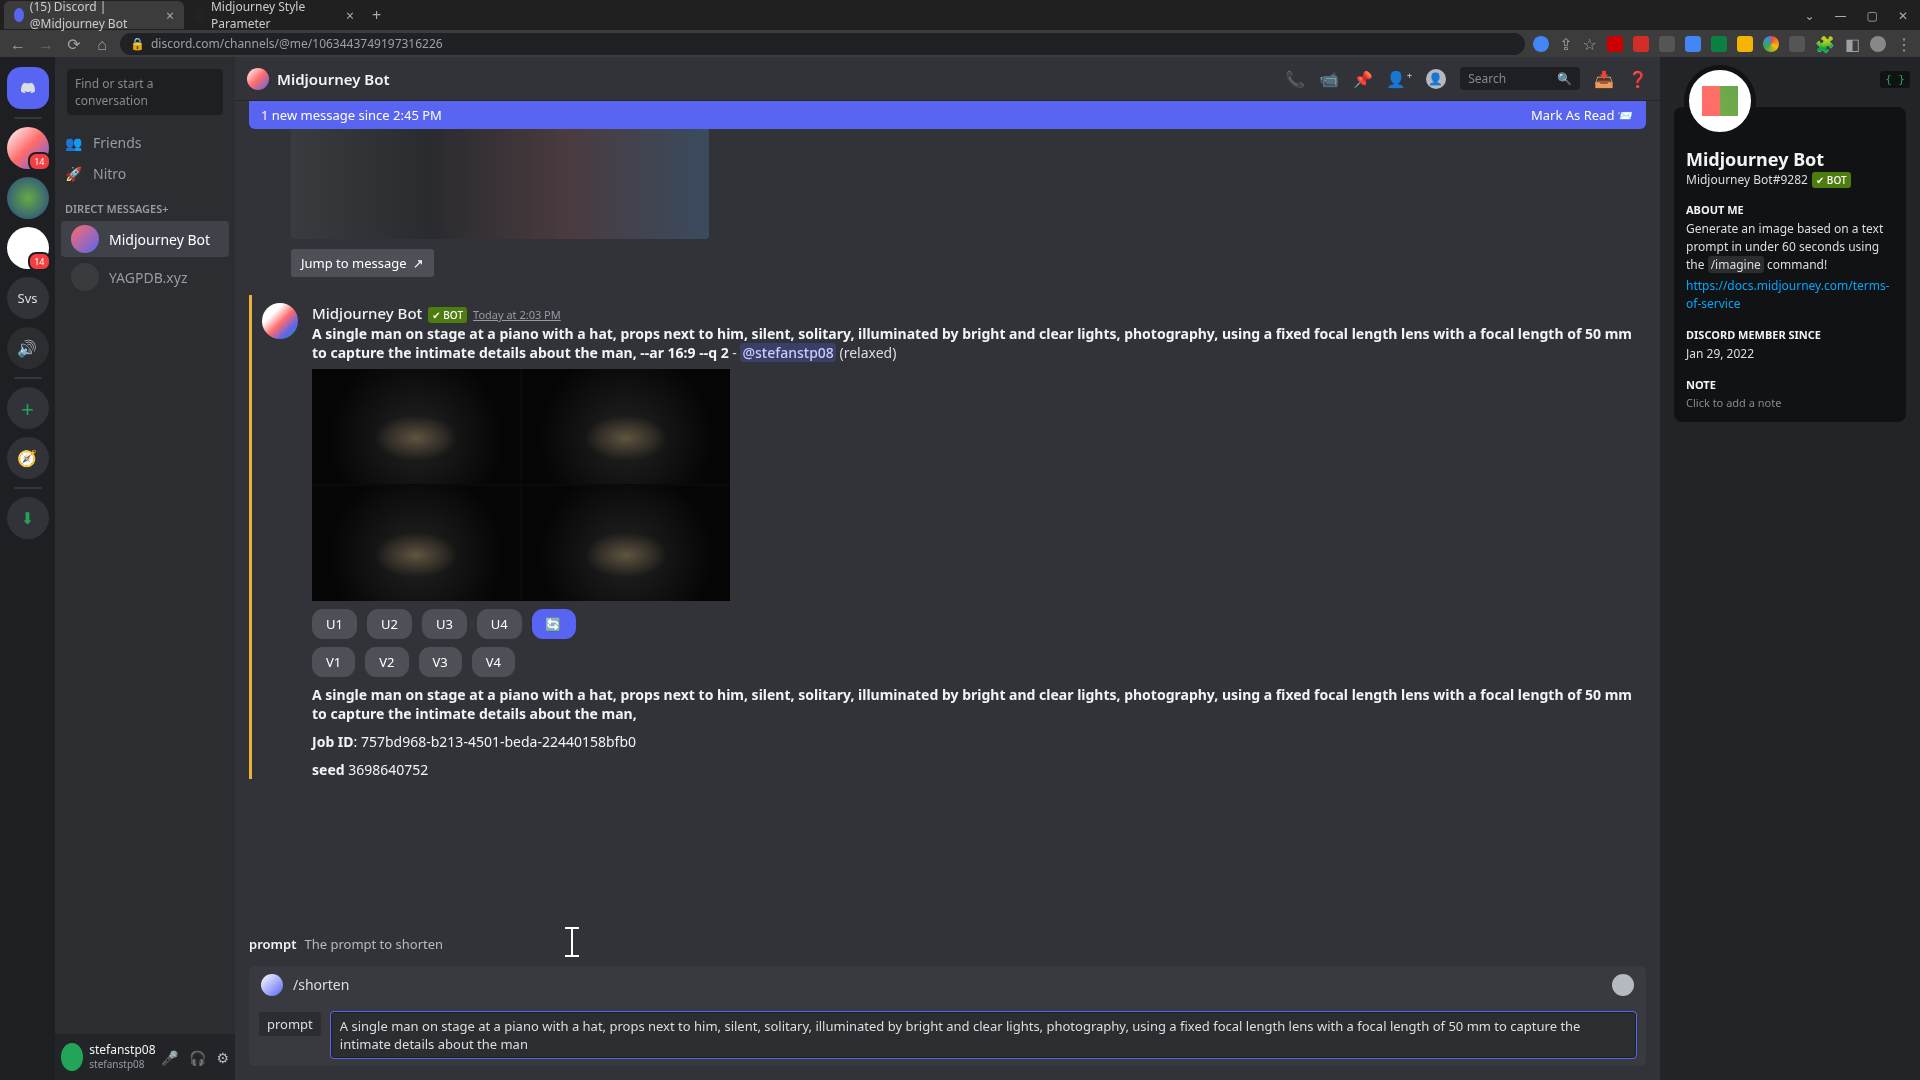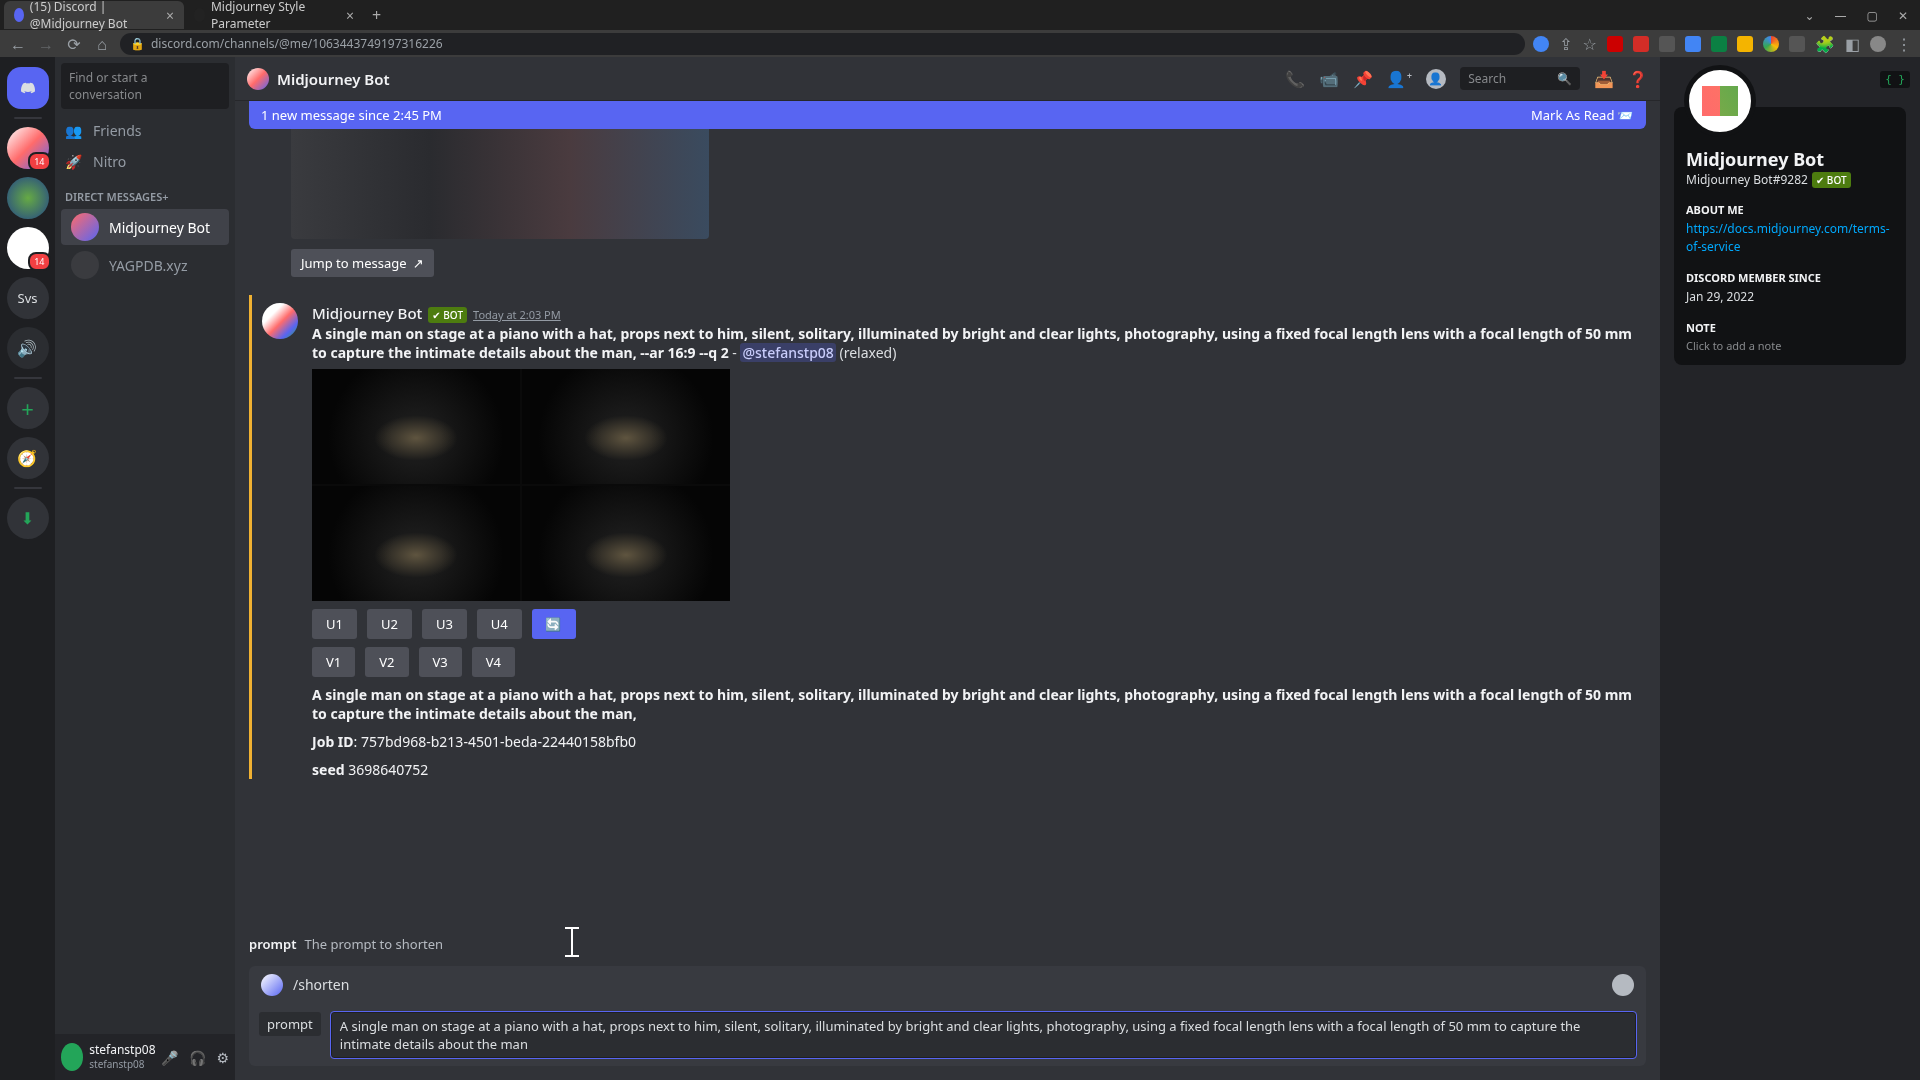--- a/index.html
+++ b/index.html
@@ -18,21 +18,21 @@
 .ext-icons { display: flex; gap: 10px; align-items: center; }
 .ext-ic { width: 16px; height: 16px; border-radius: 3px; background: #555; }
 .app { display: flex; height: calc(100vh - 57px); }
 .guilds { width: 55px; background: #1e1f22; display: flex; flex-direction: column; align-items: center; padding-top: 10px; gap: 8px; }
 .guild { width: 42px; height: 42px; border-radius: 50%; background: #313338; display: flex; align-items: center; justify-content: center; color: #dbdee1; font-size: 16px; position: relative; }
 .guild.home { background: #5865f2; border-radius: 14px; font-size: 20px; }
 .guild.add { background: #313338; color: #23a559; font-size: 22px; }
 .guild-sep { width: 28px; height: 2px; background: #35363c; border-radius: 1px; }
 .guild-badge { position: absolute; bottom: -2px; right: -2px; background: #f23f42; color: #fff; font-size: 9px; border-radius: 8px; padding: 1px 4px; border: 2px solid #1e1f22; }
 .channels { width: 180px; background: #2b2d31; display: flex; flex-direction: column; }
-.search-convo { margin: 6px; background: #1e1f22; border-radius: 4px; padding: 6px 8px; font-size: 12px; color: #87898c; }
+.search-convo { margin: 12px; background: #1e1f22; border-radius: 4px; padding: 6px 8px; font-size: 12px; color: #87898c; }
 .ch-item { display: flex; align-items: center; padding: 6px 10px; gap: 10px; color: #949ba4; font-size: 14px; cursor: pointer; }
 .ch-icon { width: 18px; text-align: center; }
 .dm-header { display: flex; justify-content: flex-start; padding: 12px 10px 4px; font-size: 11px; color: #949ba4; font-weight: 600; }
 .dm-item { display: flex; align-items: center; padding: 4px 10px; gap: 10px; color: #949ba4; font-size: 14px; margin: 1px 6px; border-radius: 4px; }
 .dm-item.active { background: #404249; color: #fff; }
 .dm-avatar { width: 28px; height: 28px; border-radius: 50%; background: linear-gradient(135deg,#ff6b6b,#5865f2); }
 .user-area { margin-top: auto; background: #232428; height: 46px; display: flex; align-items: center; padding: 0 6px; gap: 6px; }
 .ua-avatar { width: 28px; height: 28px; border-radius: 50%; background: #23a559; position: relative; }
 .ua-name { font-size: 12px; color: #f2f3f5; line-height: 1.1; }
 .ua-tag { font-size: 10px; color: #949ba4; }
@@ -54,21 +54,21 @@
 .author { color: #f2f3f5; font-weight: 500; font-size: 15px; }
 .bot-tag { background: #4d7c0f; color: #fff; font-size: 10px; padding: 1px 4px; border-radius: 3px; font-weight: 500; }
 .timestamp { color: #949ba4; font-size: 11px; text-decoration: underline; }
 .prompt-text { font-weight: 700; color: #f2f3f5; font-size: 14px; line-height: 1.35; margin-top: 2px; }
 .mention { color: #c9cdfb; background: rgba(88,101,242,.25); padding: 0 2px; border-radius: 3px; font-weight: 500; }
 .relaxed { color: #dbdee1; font-weight: 400; }
 .gen-image { width: 418px; height: 232px; background: #0a0a0a; border-radius: 4px; margin-top: 6px; display: grid; grid-template: 1fr 1fr / 1fr 1fr; gap: 2px; }
 .gen-cell { background: radial-gradient(circle at 50% 60%, #1a1a1a 20%, #050505 70%); position: relative; }
 .gen-cell::after { content: ""; position: absolute; left: 30%; top: 40%; width: 40%; height: 40%; background: radial-gradient(ellipse, rgba(255,220,150,.3), transparent 70%); }
 .btn-row { display: flex; gap: 10px; margin-top: 8px; }
-.mj-btn { background: #4e5058; color: #fff; font-size: 13px; padding: 6px 14px; border-radius: 3px; min-width: 42px; text-align: center; }
+.mj-btn { background: #4e5058; color: #fff; font-size: 13px; padding: 6px 14px; border-radius: 11px; min-width: 42px; text-align: center; }
 .mj-btn.refresh { background: #5865f2; }
 .meta-line { font-size: 14px; color: #f2f3f5; margin-top: 8px; line-height: 1.4; }
 .meta-line b { font-weight: 700; }
 .slash-hint { display: flex; align-items: center; gap: 8px; font-size: 13px; padding: 4px 14px; color: #dbdee1; }
 .slash-label { color: #f2f3f5; font-weight: 600; }
 .slash-desc { color: #b5bac1; }
 .cursor-hint { width: 2px; height: 28px; background: #fff; position: relative; }
 .cursor-hint::before, .cursor-hint::after { content: ""; position: absolute; left: -6px; width: 14px; height: 2px; background: #fff; }
 .cursor-hint::before { top: -1px; } .cursor-hint::after { bottom: -1px; }
 .input-area { margin: 2px 14px 14px; }
@@ -299,20 +299,23 @@
     <div class="profile-card">
       <div class="profile-avatar">
           <div class="sail"></div>
         </div>
       <div class="profile-name">Midjourney Bot</div>
       <div class="profile-tag">
         <span>Midjourney Bot#9282</span>
         <span class="bot-tag">✔ BOT</span>
       </div>
       <div class="section-h">ABOUT ME</div>
+      <div class="section-b">
+        <span>Generate an image based on a text prompt in under 60 seconds using the </span><span class="cmd-pill">/imagine</span><span> command!</span>
+      </div>
       <div class="section-b"><span class="link">https://docs.midjourney.com/terms-of-service</span></div>
       <div class="section-h">DISCORD MEMBER SINCE</div>
       <div class="section-b">Jan 29, 2022</div>
       <div class="section-h">NOTE</div>
       <div class="note-input">Click to add a note</div>
     </div>
   </div>
 </div>
 
 </body></html>

